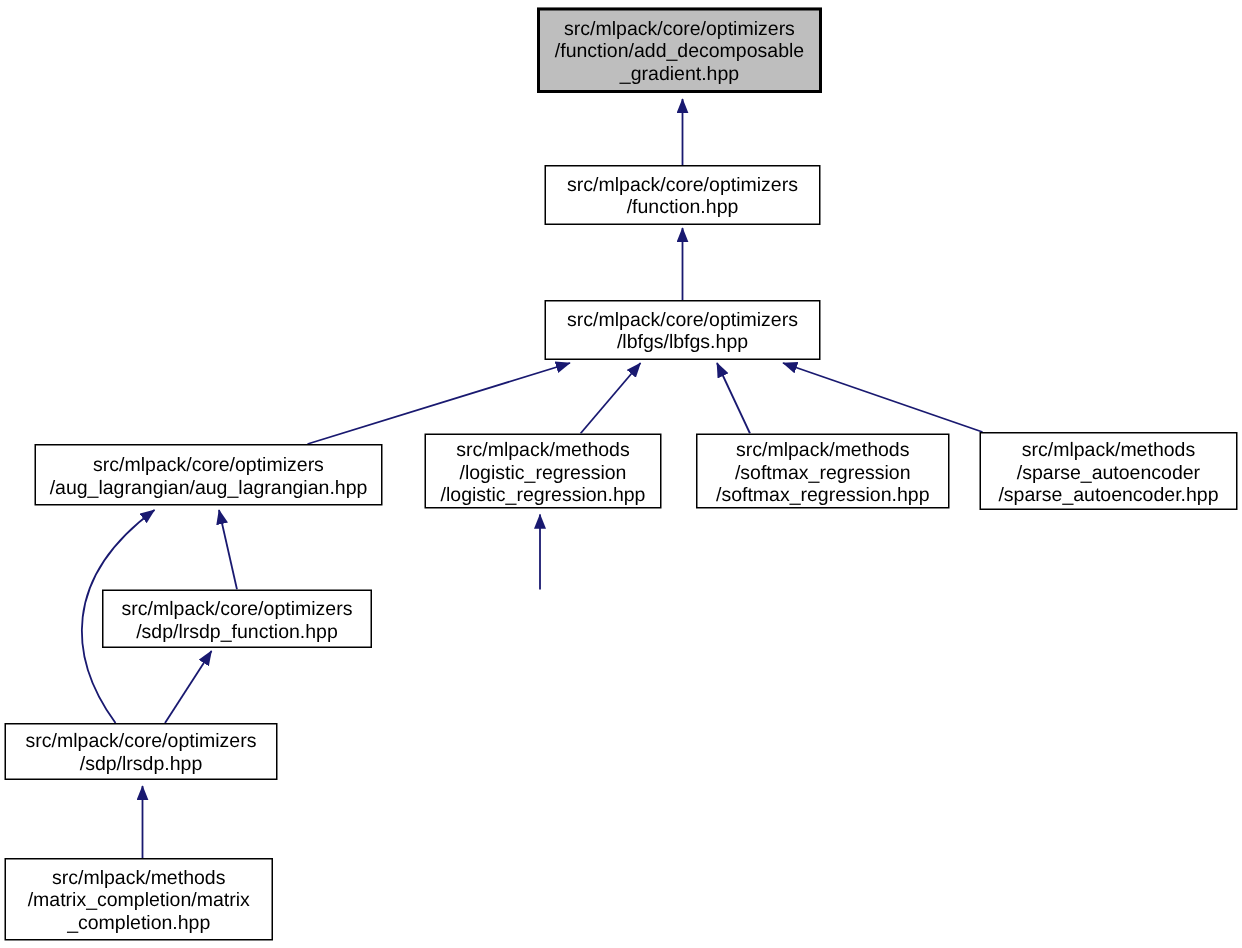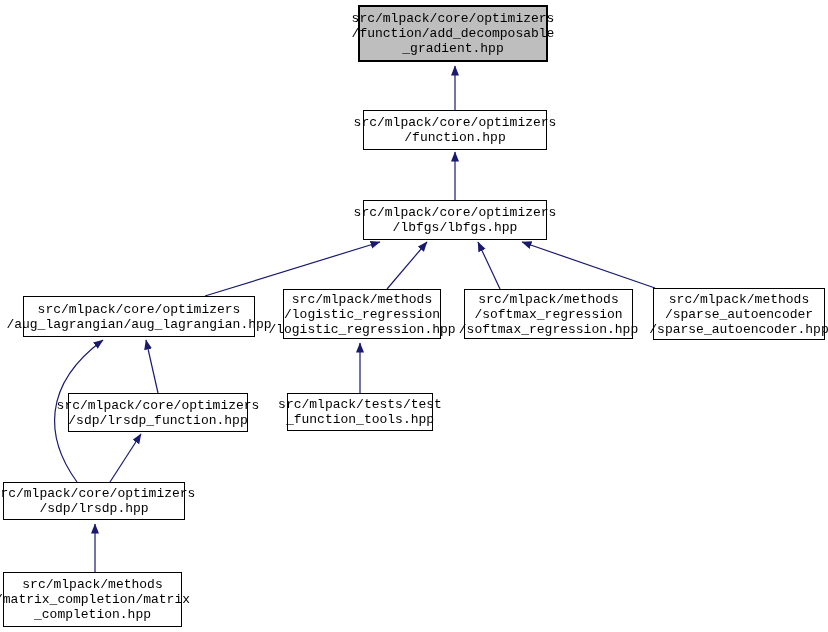--- a/index.html
+++ b/index.html
@@ -5,21 +5,21 @@
   html, body {
     margin: 0;
     padding: 0;
     background: #ffffff;
   }
   .canvas {
     position: relative;
     width: 828px;
     height: 632px;
     background: var(--bg, #ffffff);
-    font-family: Liberation Mono, monospace;
+    font-family: Liberation Sans, sans-serif;
     overflow: hidden;
   }
   .edge-layer {
     position: absolute;
     left: 0;
     top: 0;
     width: 828px;
     height: 632px;
   }
   .edge {
@@ -85,21 +85,19 @@
 /logistic_regression
 /logistic_regression.hpp</div>
   <div class="node" style="left: 464px; top: 289px; width: 169px; height: 50px;">src/mlpack/methods
 /softmax_regression
 /softmax_regression.hpp</div>
   <div class="node" style="left: 653px; top: 288px; width: 172px; height: 52px;">src/mlpack/methods
 /sparse_autoencoder
 /sparse_autoencoder.hpp</div>
   <div class="node" style="left: 68px; top: 393px; width: 180px; height: 39px;">src/mlpack/core/optimizers
 /sdp/lrsdp_function.hpp</div>
-  <div class="node" style="left: 287px; top: 393px; width: 146px; height: 38px;">src/mlpack/tests/test
-_function_tools.hpp</div>
   <div class="node" style="left: 3px; top: 482px; width: 182px; height: 38px;">src/mlpack/core/optimizers
 /sdp/lrsdp.hpp</div>
   <div class="node" style="left: 3px; top: 572px; width: 179px; height: 55px;">src/mlpack/methods
 /matrix_completion/matrix
 _completion.hpp</div>
 
 </div>
 
 </body></html>

